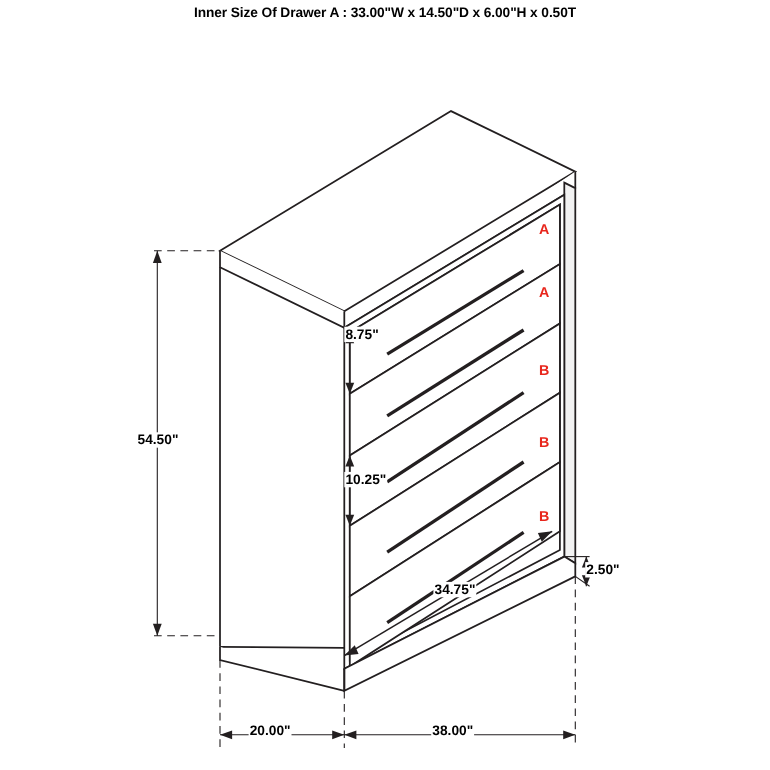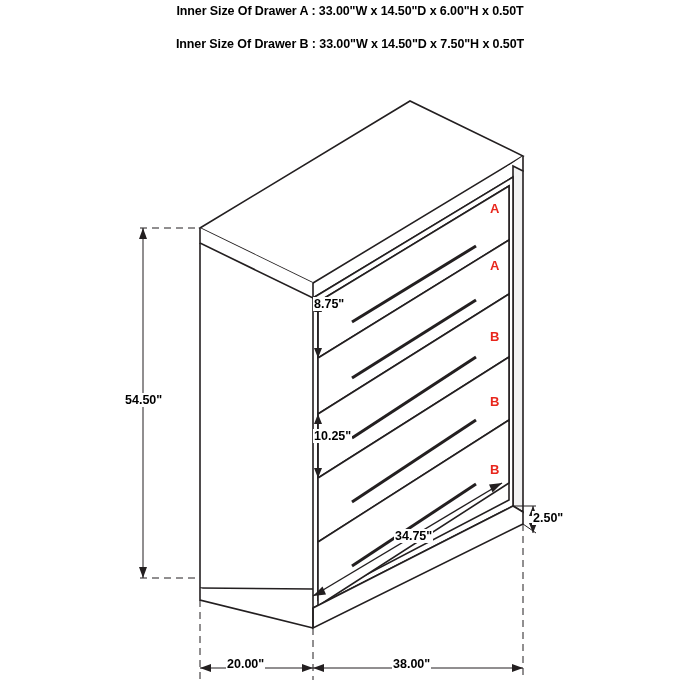--- a/index.html
+++ b/index.html
@@ -55,21 +55,20 @@
     background: #ffffff;
     padding: 0 1px;
   }
 </style>
 </head>
 <body>
 
 <div id="stage">
 
   <div class="hdr" id="hdr1">Inner Size Of Drawer A : 33.00"W x 14.50"D x 6.00"H x 0.50T</div>
-  <div class="hdr" id="hdr2">Inner Size Of Drawer B : 33.00"W x 14.50"D x 7.50"H x 0.50T</div>
 
   <svg id="drawing" viewBox="0 0 700 700">
     <g fill="none" stroke="#231f20" stroke-width="1.6" stroke-linejoin="miter" stroke-linecap="butt">
 
       <polygon points="200,228 410,101 523,156 313,283" fill="#ffffff"></polygon>
 
       <polyline points="200,228 200,243 313,298 313,283" fill="#ffffff"></polyline>
       <polyline points="313,298 523,171 523,156" fill="#ffffff"></polyline>
 
       <polygon points="513,166 523,171 523,512 513,506" fill="#f2f2f2"></polygon>

